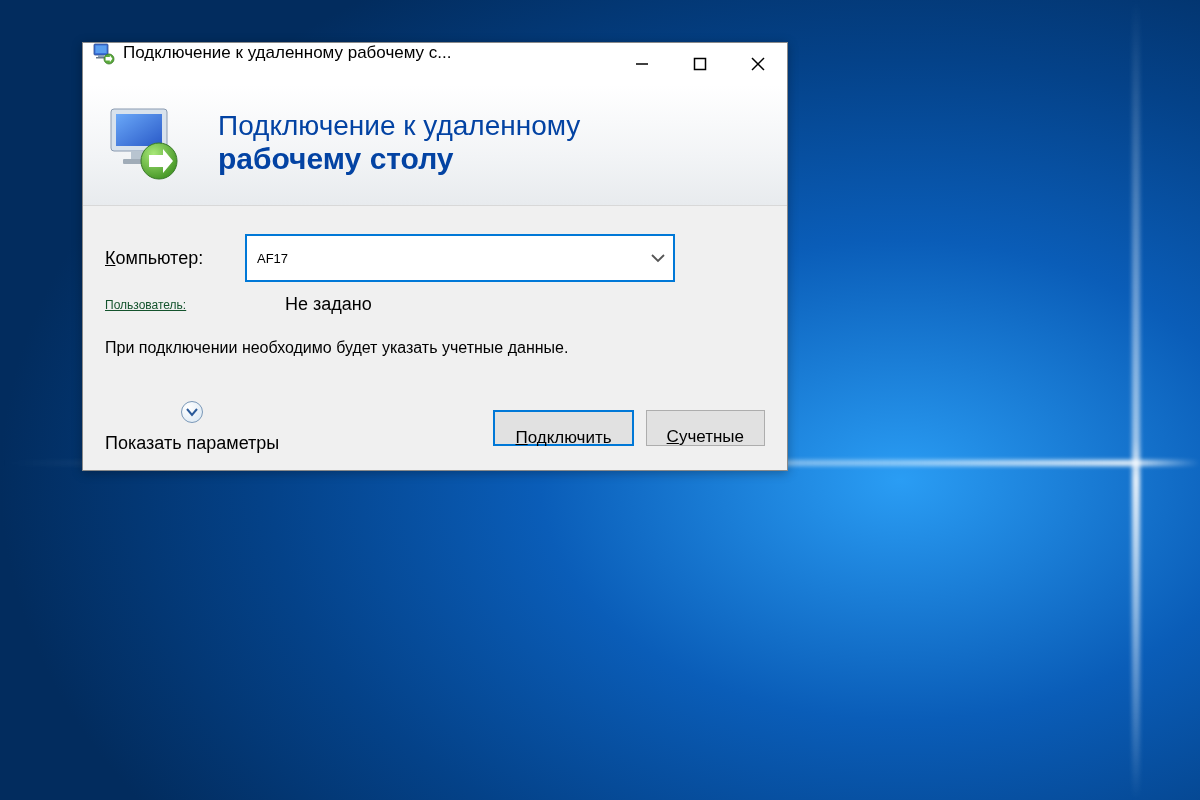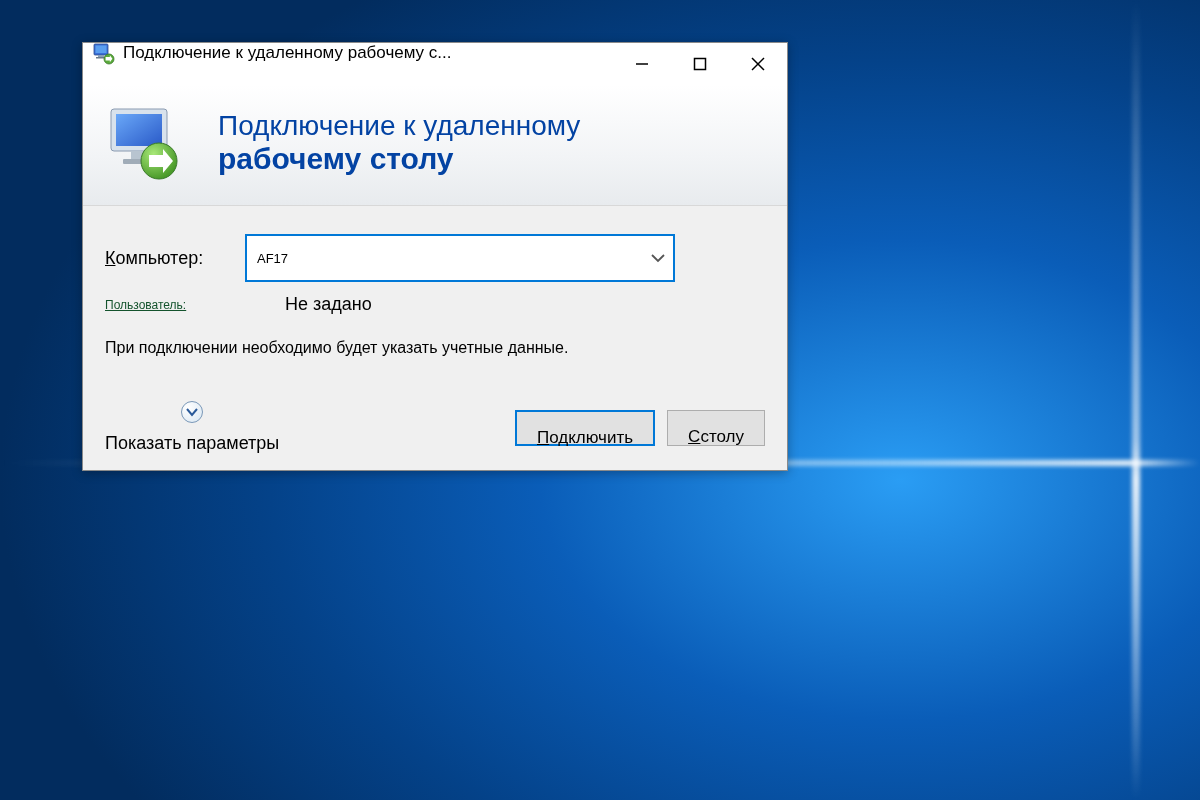--- a/index.html
+++ b/index.html
@@ -282,16 +282,16 @@
       <div class="expand-link">
         <div class="expand-icon">
           <svg width="12" height="10">
               <path d="M 1 2 L 6 8 L 11 2" fill="none" stroke="#2a5a9a" stroke-width="2"></path>
             </svg>
         </div>
         <span><span class="ul">П</span><span>оказать параметры</span></span>
       </div>
       <div class="footer-spacer"></div>
       <button class="btn default"><span class="ul">П</span><span>одключить</span></button>
-      <button class="btn"><span class="ul">С</span><span>столу</span></button>
+      <button class="btn"><span class="ul">С</span><span>учетные</span></button>
     </div>
   </div>
 </div>
 
 </body></html>

